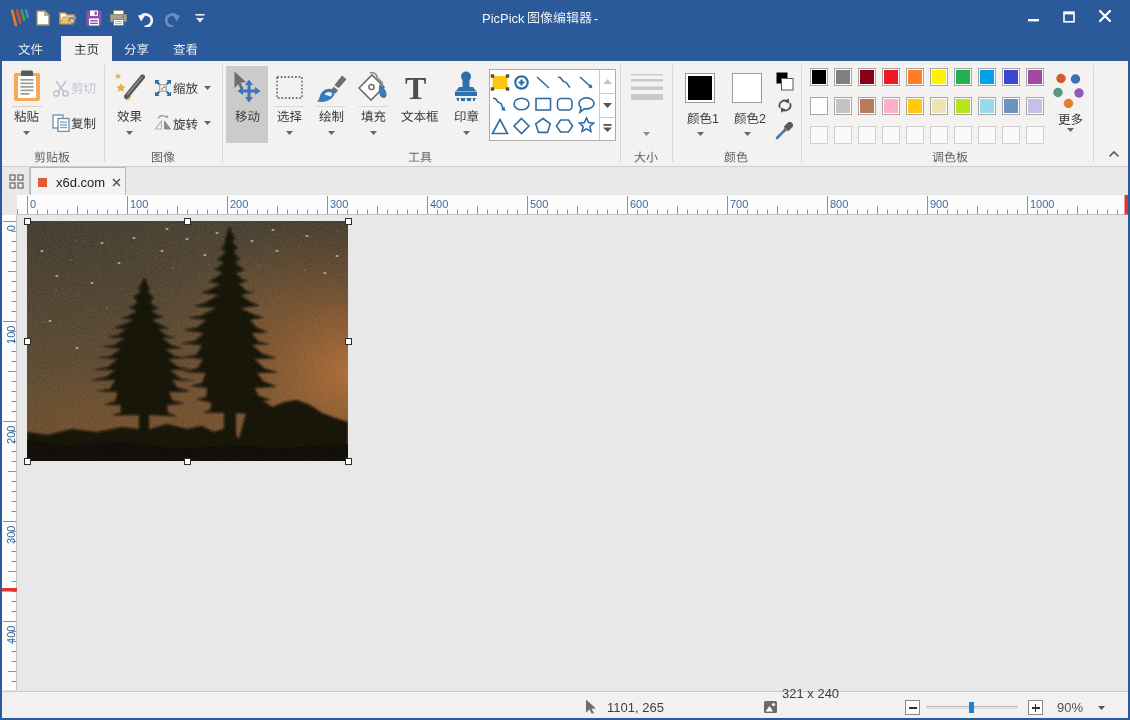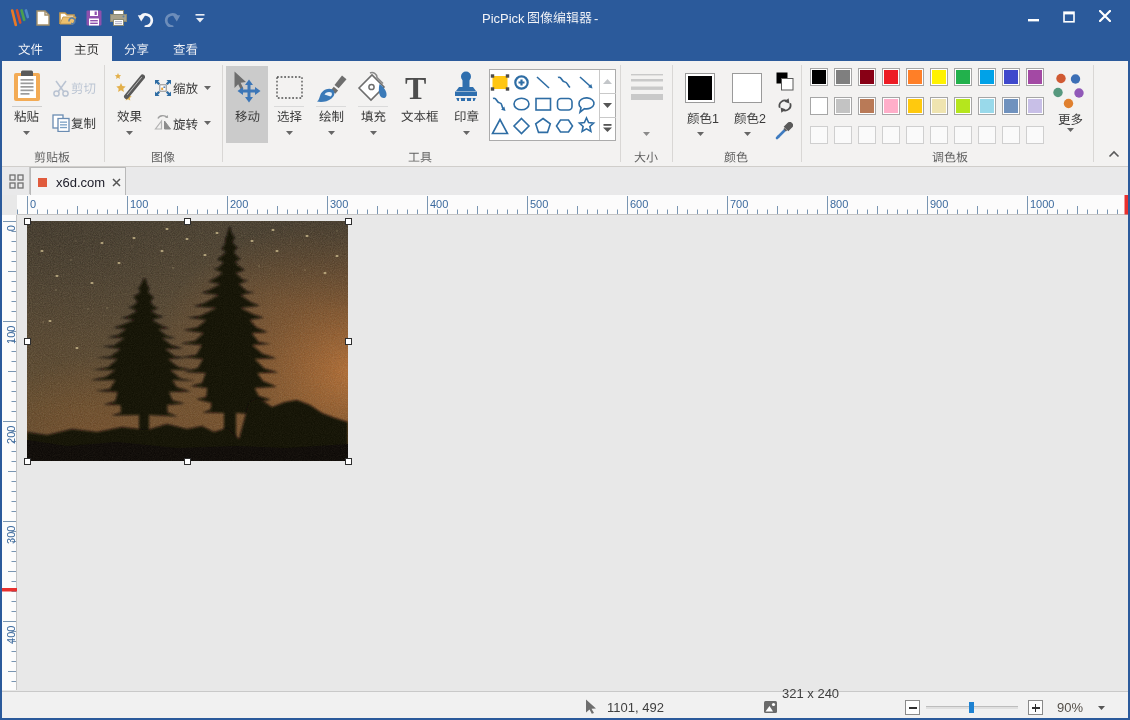--- a/index.html
+++ b/index.html
@@ -889,21 +889,21 @@
 <div class="abs" style="left:184.0px;top:217.5px;width:7px;height:7px;background:#fff;border:1px solid #2e2e2e"></div>
 <div class="abs" style="left:344.5px;top:217.5px;width:7px;height:7px;background:#fff;border:1px solid #2e2e2e"></div>
 <div class="abs" style="left:23.5px;top:337.5px;width:7px;height:7px;background:#fff;border:1px solid #2e2e2e"></div>
 <div class="abs" style="left:344.5px;top:337.5px;width:7px;height:7px;background:#fff;border:1px solid #2e2e2e"></div>
 <div class="abs" style="left:23.5px;top:457.5px;width:7px;height:7px;background:#fff;border:1px solid #2e2e2e"></div>
 <div class="abs" style="left:184.0px;top:457.5px;width:7px;height:7px;background:#fff;border:1px solid #2e2e2e"></div>
 <div class="abs" style="left:344.5px;top:457.5px;width:7px;height:7px;background:#fff;border:1px solid #2e2e2e"></div>
 <svg class="abs" style="left:585px;top:699px" width="13" height="15" viewBox="0 0 13 15">
 <path d="M1,0.5 L11,9.5 L6.5,9.8 L9,14 L6.8,14.8 L4.6,10.6 L1,13.5 z" fill="#6e6e6e"></path>
     </svg>
-<div class="lat" style="left:607px;top:700px;font-size:13px;color:#3f3f3f">1101, 492</div>
+<div class="lat" style="left:607px;top:700px;font-size:13px;color:#3f3f3f">1101, 265</div>
 <svg class="abs" style="left:764px;top:701px" width="13" height="12" viewBox="0 0 13 12">
 <rect x="0" y="0" width="13" height="12" rx="1.5" fill="#6a6a6a"></rect>
 <circle cx="9.5" cy="3.5" r="1.6" fill="#fff"></circle>
 <path d="M1.5,10.5 L5.5,5 L9,10.5 z" fill="#fff"></path>
     </svg>
 <div class="lat" style="left:782px;top:686px;font-size:13px;color:#404040">321 x 240</div>
 <div class="abs" style="left:905px;top:700px;width:15px;height:15px;background:#fdfdfd;border:1px solid #8a8a8a"></div>
 <div class="abs" style="left:908.5px;top:706.8px;width:8px;height:1.8px;background:#2e2e2e"></div>
 <div class="abs" style="left:926px;top:706px;width:92px;height:2.5px;background:#e0e0e0;border-top:1px solid #bdbdbd"></div>
 <div class="abs" style="left:968.5px;top:701.5px;width:5.5px;height:11.5px;background:#1e82d2"></div>

